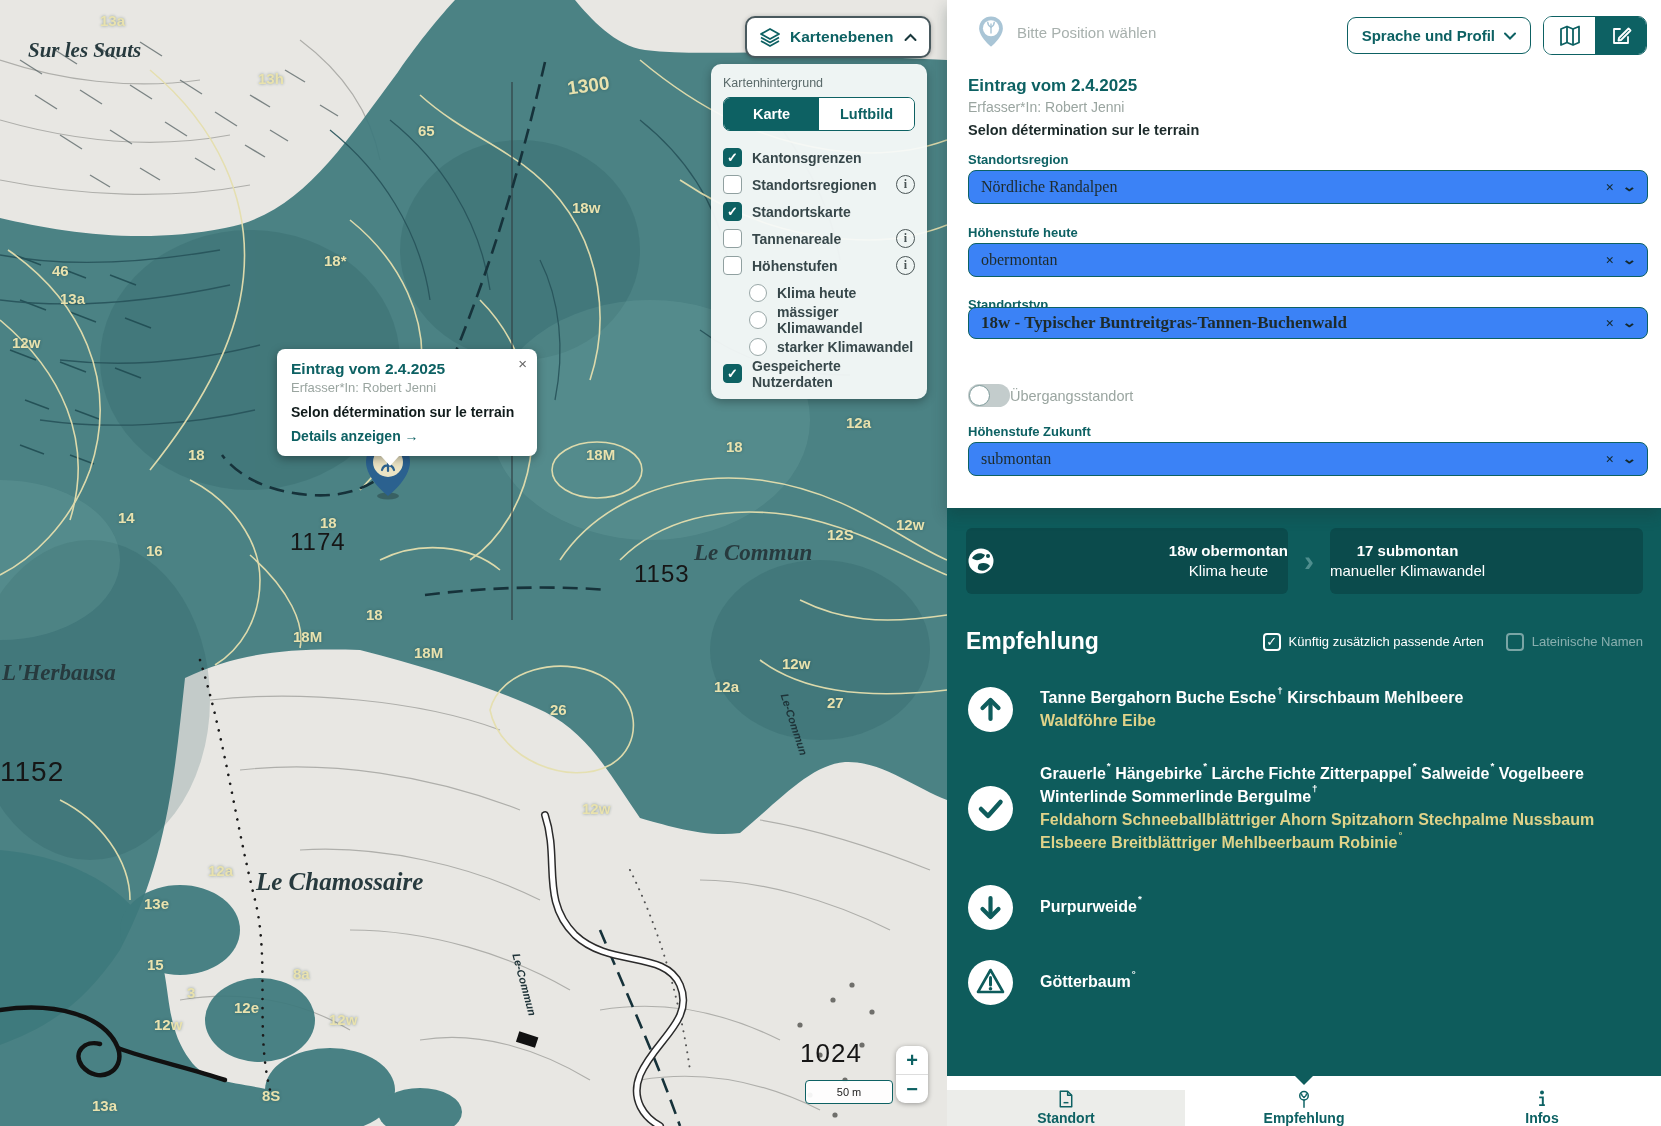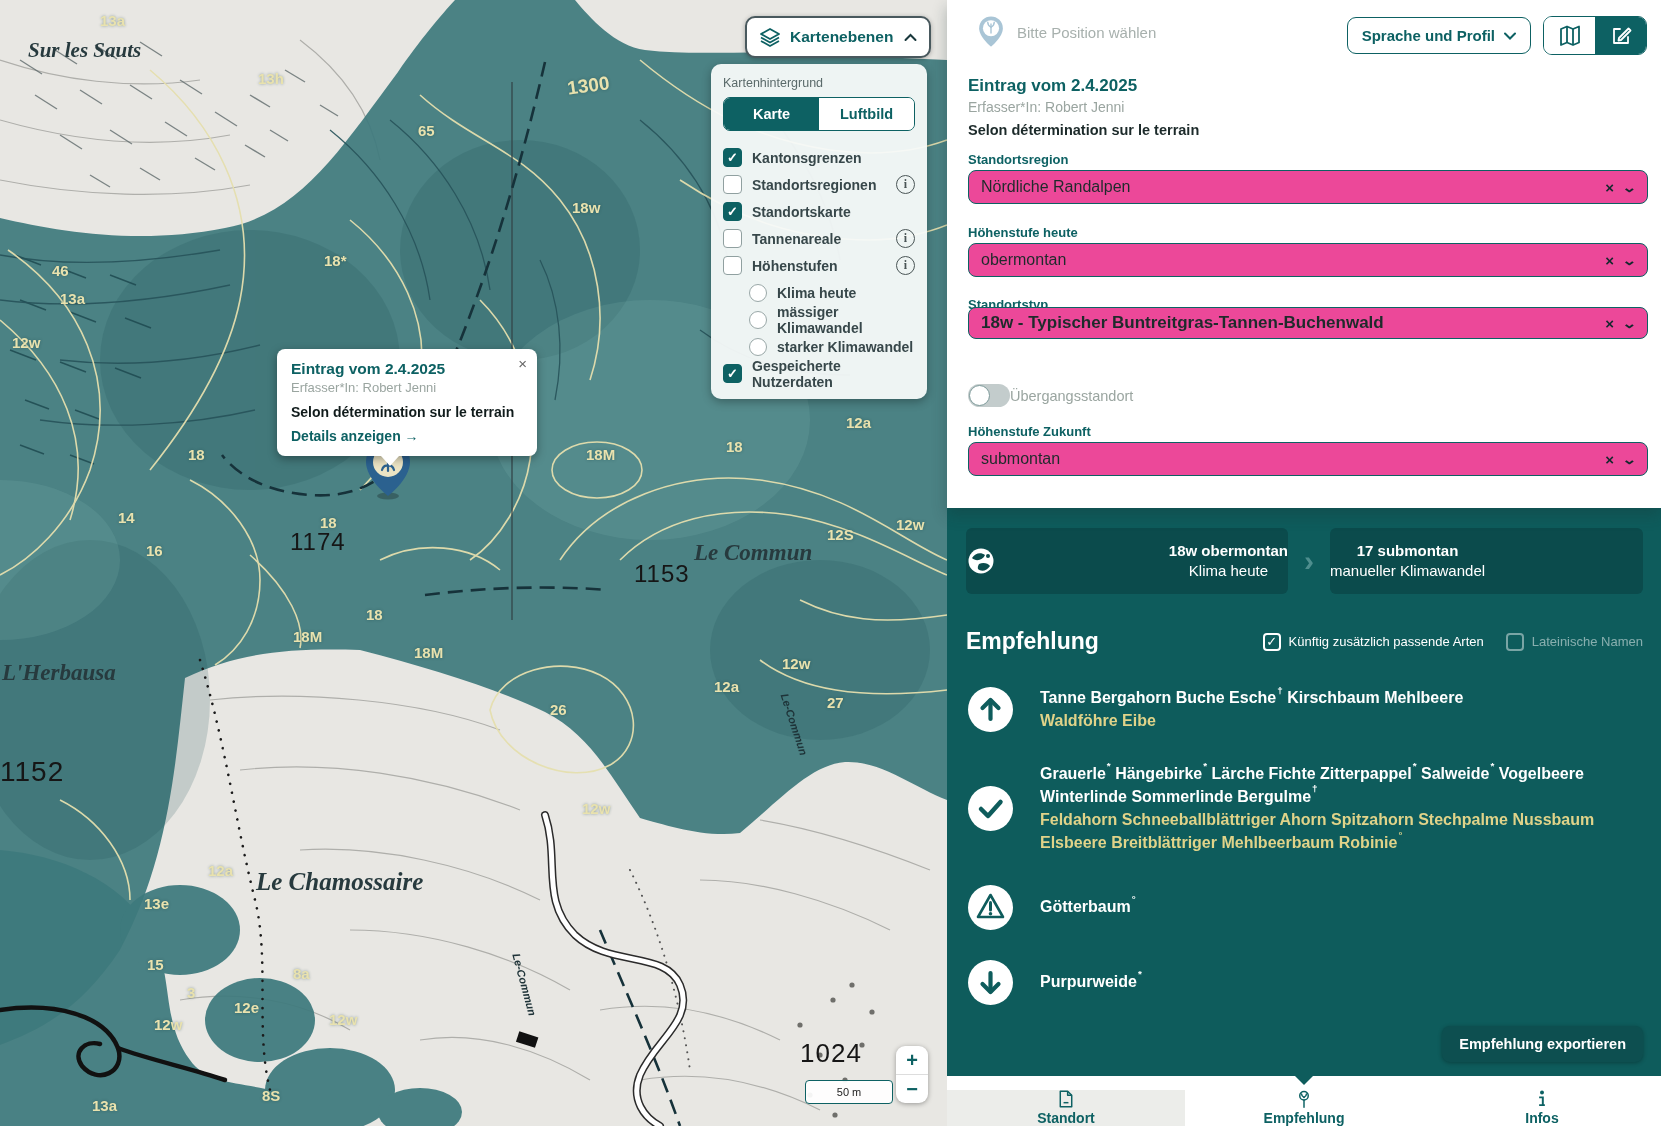--- a/index.html
+++ b/index.html
@@ -71,22 +71,22 @@
                background:#fff;cursor:pointer;box-sizing:border-box;}
   .mode-seg{position:absolute;right:14px;top:16px;width:104px;height:39px;border:1.6px solid #0d6163;border-radius:9px;
             overflow:hidden;display:flex;box-sizing:border-box;}
   .mode-seg .half{flex:1;display:flex;align-items:center;justify-content:center;cursor:pointer;background:#fff;}
   .mode-seg .half.active{background:#0d6163;}
   .entry-title{position:absolute;left:21px;top:76px;color:#0d6163;font-size:17px;font-weight:700;}
   .entry-author{position:absolute;left:21px;top:99px;color:#9aa5a0;font-size:14px;}
   .entry-note{position:absolute;left:21px;top:122px;color:#1c2a2a;font-size:14.5px;font-weight:700;}
   .form{position:absolute;left:21px;top:0;width:680px;}
   .f-label{position:absolute;color:#0d6163;font-size:13px;font-weight:700;text-align:right;}
-  .f-field{position:absolute;width:680px;height:34px;border:1.6px solid #0d6163;border-radius:8px;background:#ec4899;
-           box-sizing:border-box;display:flex;align-items:center;padding:0 12px;gap:10px;cursor:pointer;}
+  .f-field{position:absolute;width:680px;height:34px;border:1.6px solid #0d6163;border-radius:8px;background:#3b82f6;
+           box-sizing:border-box;display:flex;align-items:center;padding:0 12px;gap:10px;cursor:pointer;font-family:Liberation Serif, serif;}
   .f-value{flex:1;color:#1e2b2b;font-size:16px;}
   .f-x{color:#14292e;font-size:15px;font-weight:700;cursor:pointer;}
   .f-chev{color:#14292e;font-size:13px;font-weight:700;cursor:pointer;transform:scaleX(1.4);}
   .toggle-row{position:absolute;left:21px;top:384px;display:flex;align-items:center;gap:0;}
   .toggle{width:42px;height:23px;border-radius:12px;background:#c3cccc;position:relative;cursor:pointer;}
   .toggle .knob{position:absolute;left:1px;top:1px;width:21px;height:21px;border-radius:50%;background:#fff;
                 border:1.6px solid #7d9a9a;box-sizing:border-box;}
   .toggle-label{color:#9aa5a0;font-size:14.5px;}
 
   
@@ -567,45 +567,42 @@
               <path d="M13,23 L20,30 32.5,16" stroke="#0e5c5c" stroke-width="4.5" fill="none" stroke-linecap="round" stroke-linejoin="round"></path>
             </svg></div>
           <div class="rec-text">
             <div class="rec-main"><span>Grauerle<sup>*</sup></span> <span>Hängebirke<sup>*</sup></span> <span>Lärche</span> <span>Fichte</span> <span>Zitterpappel<sup>*</sup></span> <span>Salweide<sup>*</sup></span> <span>Vogelbeere</span> <span>Winterlinde</span> <span>Sommerlinde</span> <span>Bergulme<sup>†</sup></span></div>
             <div class="rec-future"><span>Feldahorn</span> <span>Schneeballblättriger Ahorn</span> <span>Spitzahorn</span> <span>Stechpalme</span> <span>Nussbaum</span> <span>Elsbeere</span> <span>Breitblättriger Mehlbeerbaum</span> <span>Robinie<sup>°</sup></span></div>
           </div>
         </div>
         <div class="rec-row">
           <div class="rec-ic"><svg width="45" height="45" viewBox="0 0 45 45">
               <circle cx="22.5" cy="22.5" r="22.5" fill="#fff"></circle>
-              <path d="M22.5,10 L35,32 H10 Z" stroke="#0e5c5c" stroke-width="2.6" fill="none" stroke-linejoin="round"></path>
-              <path d="M22.5,17.5 V25" stroke="#0e5c5c" stroke-width="3" stroke-linecap="round"></path>
-              <circle cx="22.5" cy="28.8" r="1.8" fill="#0e5c5c"></circle>
-            </svg></div>
-          <div class="rec-text">
-            <div class="rec-main"><span>Götterbaum<sup>°</sup></span></div>
-          </div>
-        </div>
-        <div class="rec-row">
-          <div class="rec-ic"><svg width="45" height="45" viewBox="0 0 45 45">
-              <circle cx="22.5" cy="22.5" r="22.5" fill="#fff"></circle>
               <g stroke="#0e5c5c" stroke-width="4.2" fill="none" stroke-linecap="round" stroke-linejoin="round">
                 <path d="M22.5,13 V31.5"></path>
                 <path d="M14.5,24 L22.5,32 30.5,24"></path>
               </g>
             </svg></div>
           <div class="rec-text">
             <div class="rec-main"><span>Purpurweide<sup>*</sup></span></div>
           </div>
         </div>
-      </div>
-
-    <div class="export-row">
-      <button class="export-btn">Empfehlung exportieren</button>
-    </div>
+        <div class="rec-row">
+          <div class="rec-ic"><svg width="45" height="45" viewBox="0 0 45 45">
+              <circle cx="22.5" cy="22.5" r="22.5" fill="#fff"></circle>
+              <path d="M22.5,10 L35,32 H10 Z" stroke="#0e5c5c" stroke-width="2.6" fill="none" stroke-linejoin="round"></path>
+              <path d="M22.5,17.5 V25" stroke="#0e5c5c" stroke-width="3" stroke-linecap="round"></path>
+              <circle cx="22.5" cy="28.8" r="1.8" fill="#0e5c5c"></circle>
+            </svg></div>
+          <div class="rec-text">
+            <div class="rec-main"><span>Götterbaum<sup>°</sup></span></div>
+          </div>
+        </div>
+      </div>
+
   </div>
   <div class="notch"></div>
 
   <div class="tabbar">
     <div class="tab standort">
       <svg width="20" height="22" viewBox="0 0 20 22">
         <g stroke="#0d6163" stroke-width="1.8" fill="none" stroke-linejoin="round">
           <path d="M3,1.5 H12 L17,6.5 V20.5 H3 Z"></path>
             <path d="M12,1.5 V6.5 H17"></path>
             <path d="M7,15.5 H13"></path>

